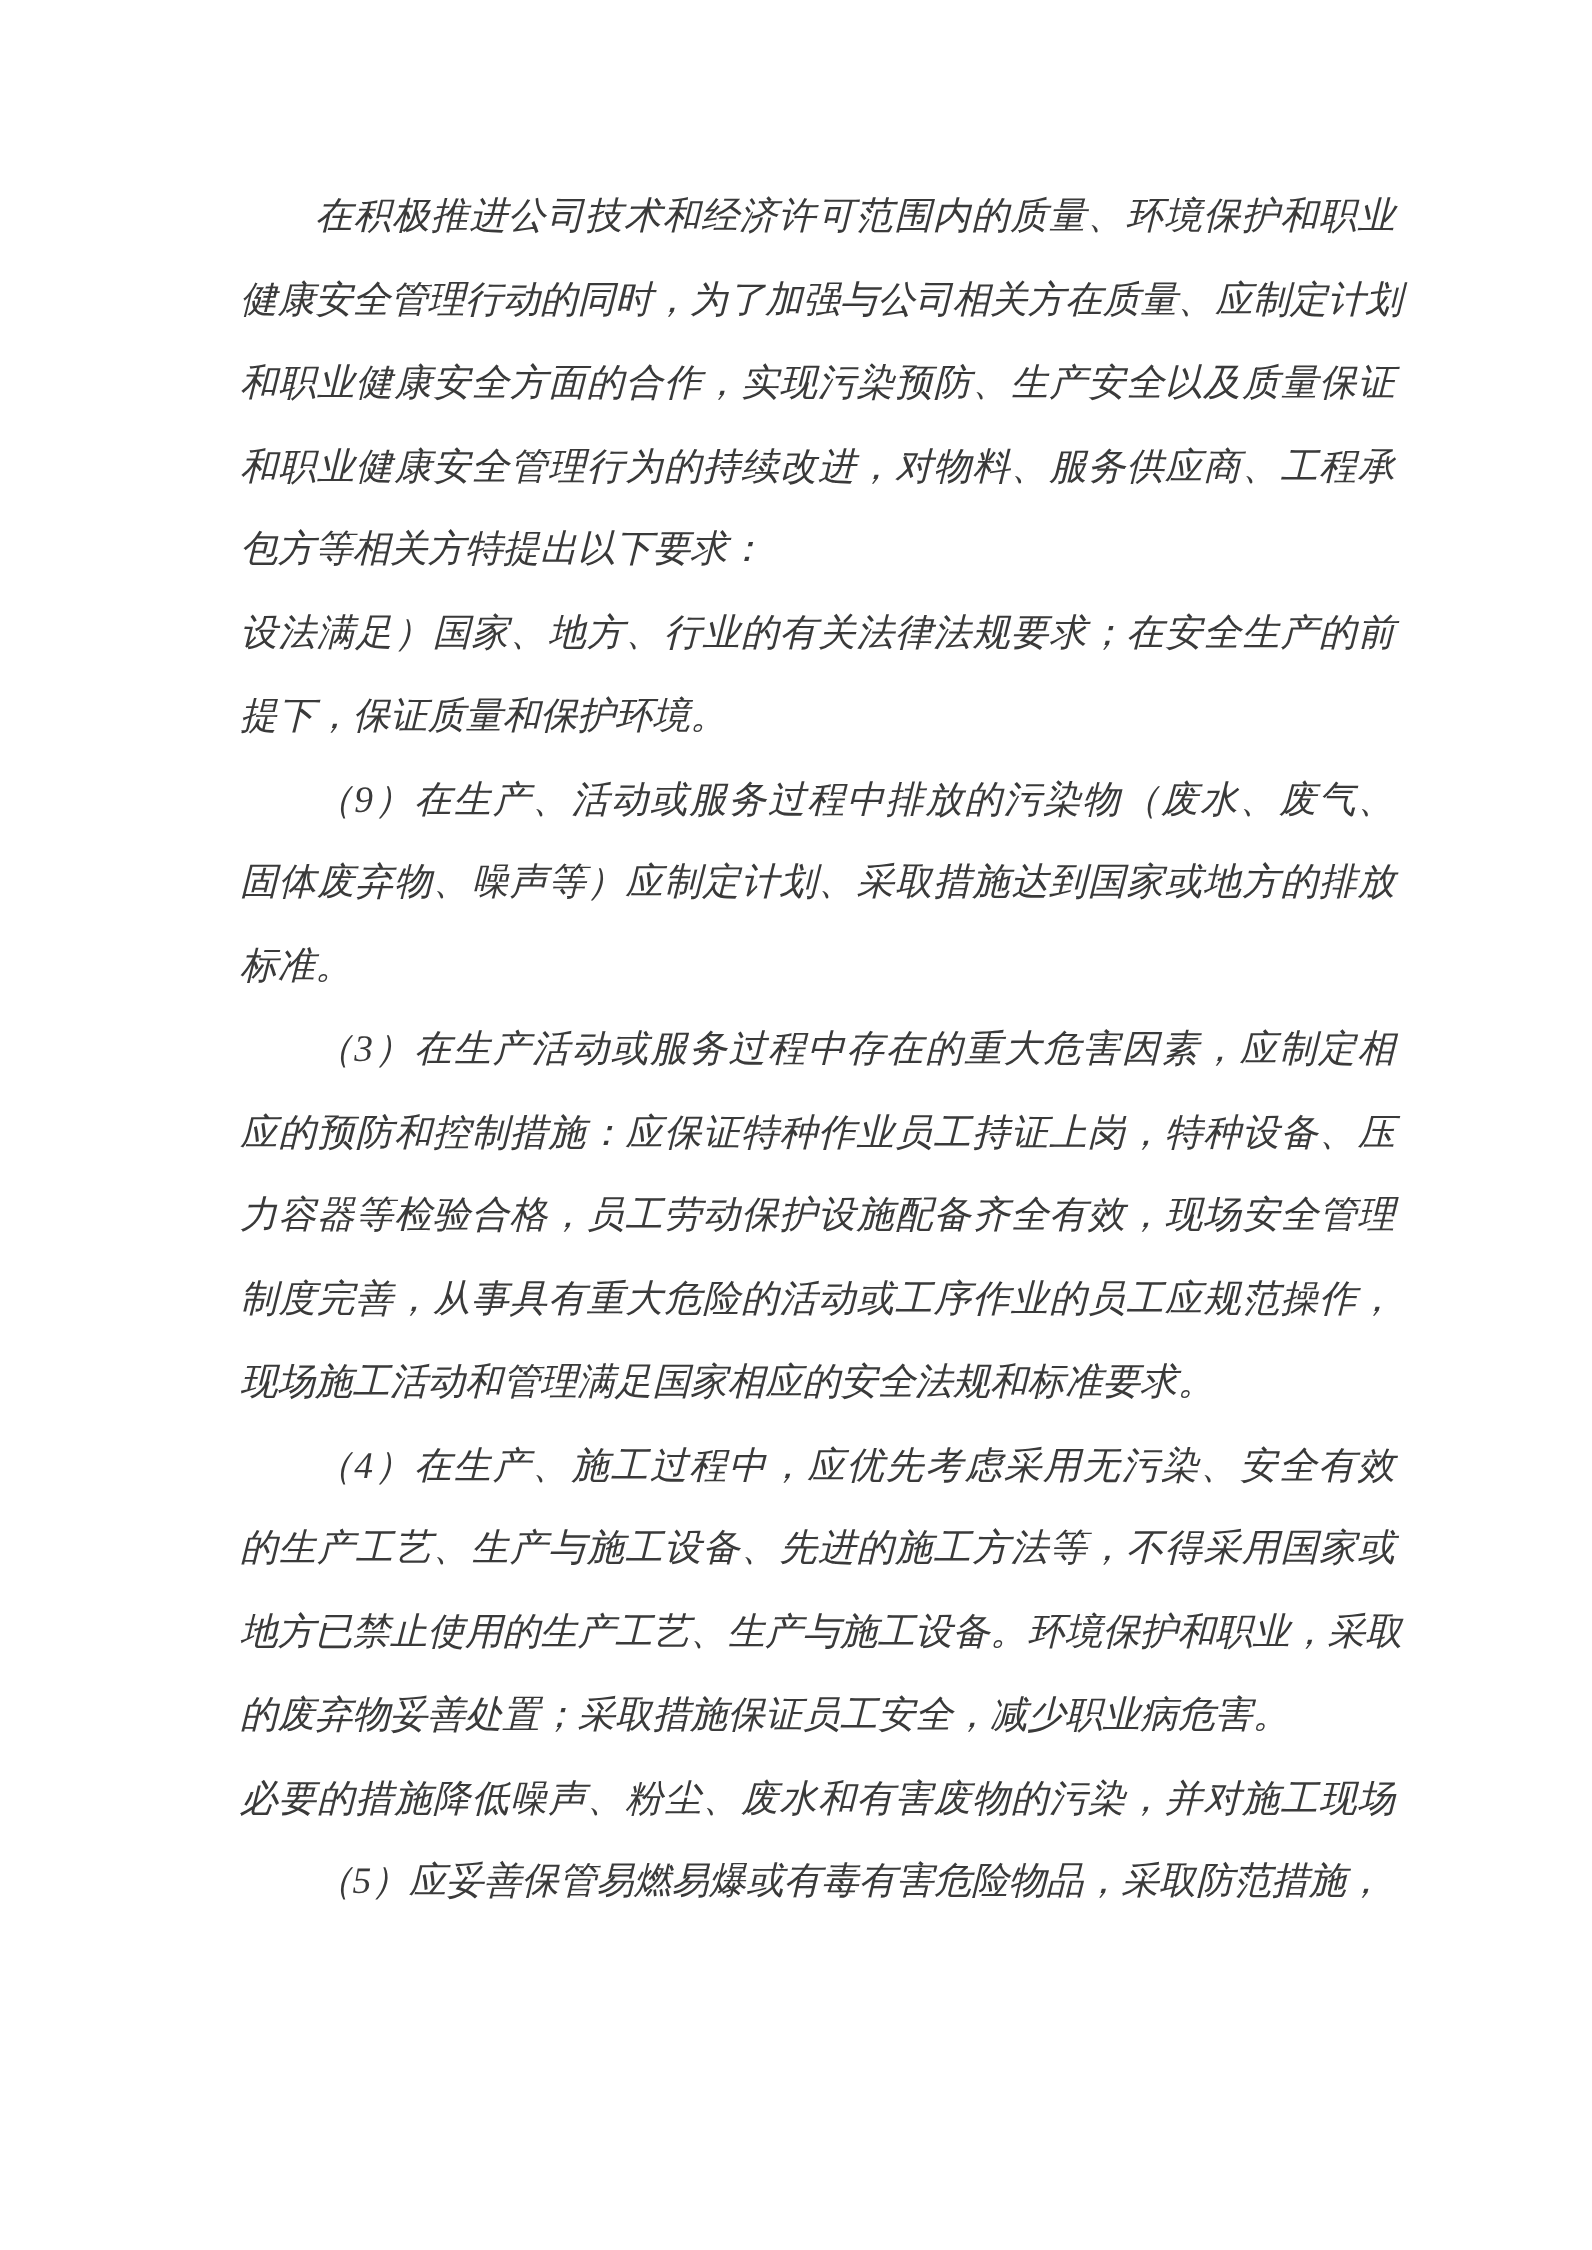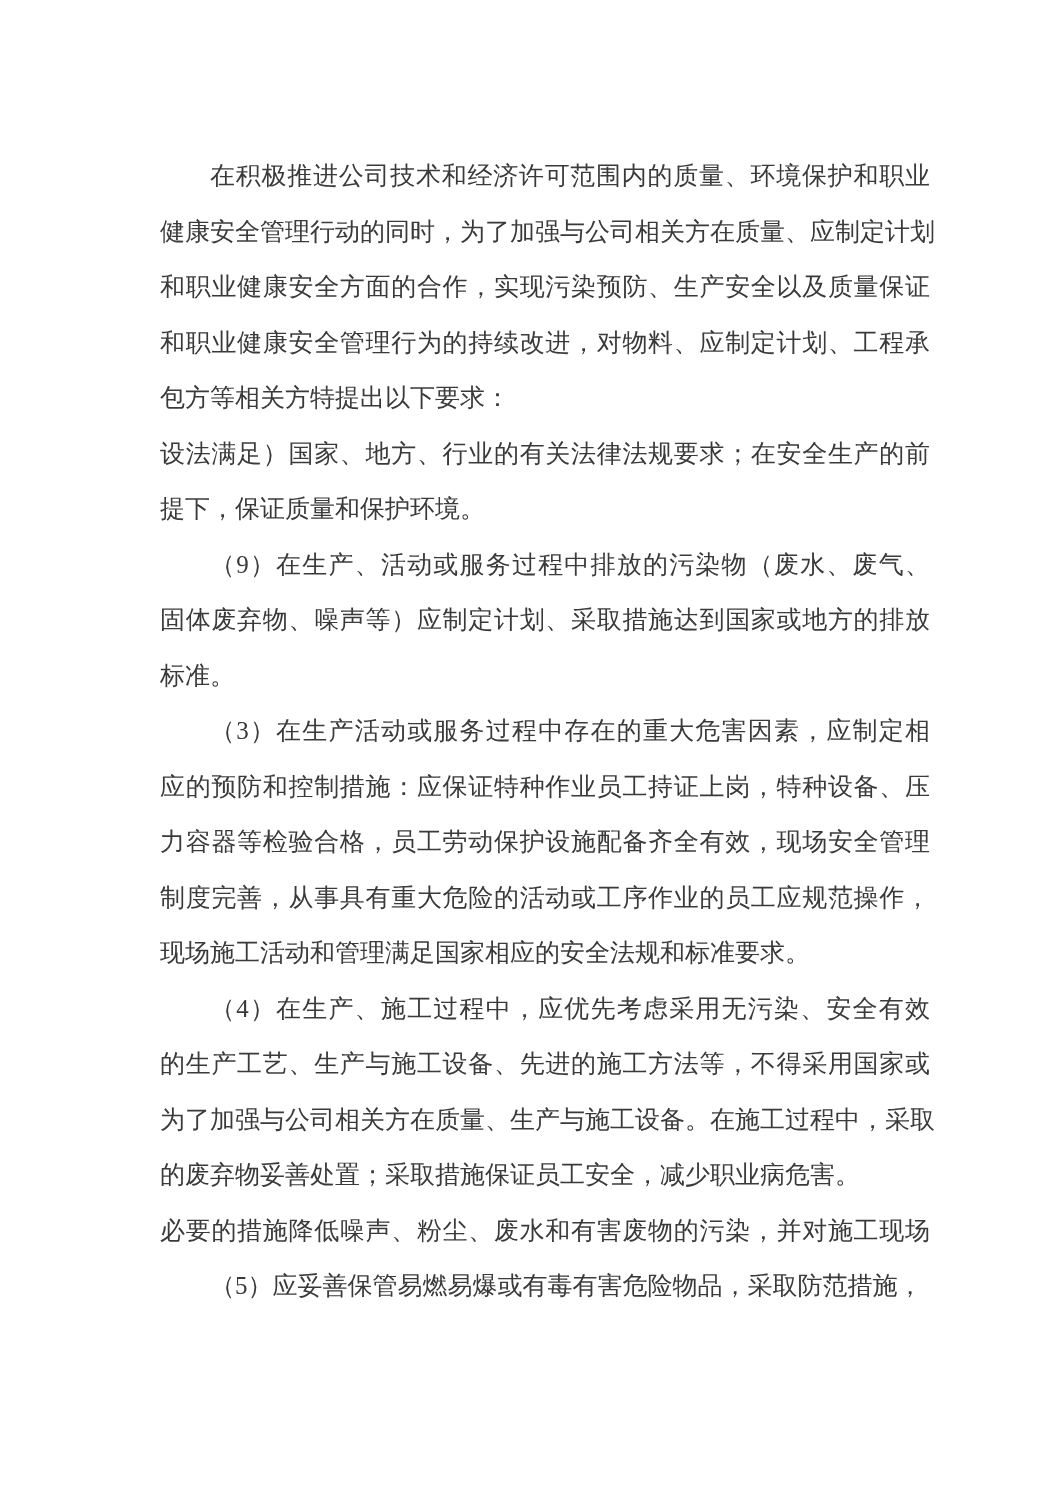--- a/index.html
+++ b/index.html
@@ -11,23 +11,24 @@
     position: relative;
     width: 1061px;
     height: 1500px;
     margin: 0 auto;
     background: #ffffff;
     overflow: hidden;
     font-family: "Liberation Serif", "DejaVu Serif", serif;
   }
   .content {
     position: absolute;
-    top: 148px;
+    top: 117px;
     left: 160px;
     width: 770px;
+    font-style: italic;
   }
   .paragraph {
     margin: 0;
     padding: 0;
   }
   .line {
     height: 55.5px;
     line-height: 55.5px;
     font-size: 25px;
     color: #3a3a3a;
@@ -46,21 +47,21 @@
 </style>
 </head>
 <body>
 
 <div class="page">
   <div class="content" id="doc-content">
       <div class="paragraph">
         <div class="line first">在积极推进公司技术和经济许可范围内的质量、环境保护和职业</div>
         <div class="line">健康安全管理行动的同时，为了加强与公司相关方在质量、应制定计划</div>
         <div class="line">和职业健康安全方面的合作，实现污染预防、生产安全以及质量保证</div>
-        <div class="line">和职业健康安全管理行为的持续改进，对物料、应制定计划、工程承</div>
+        <div class="line">和职业健康安全管理行为的持续改进，对物料、服务供应商、工程承</div>
         <div class="line last">包方等相关方特提出以下要求：</div>
       </div>
       <div class="paragraph">
         <div class="line">设法满足）国家、地方、行业的有关法律法规要求；在安全生产的前</div>
         <div class="line last">提下，保证质量和保护环境。</div>
       </div>
       <div class="paragraph">
         <div class="line first">（9）在生产、活动或服务过程中排放的污染物（废水、废气、</div>
         <div class="line">固体废弃物、噪声等）应制定计划、采取措施达到国家或地方的排放</div>
         <div class="line last">标准。</div>
@@ -68,21 +69,21 @@
       <div class="paragraph">
         <div class="line first">（3）在生产活动或服务过程中存在的重大危害因素，应制定相</div>
         <div class="line">应的预防和控制措施：应保证特种作业员工持证上岗，特种设备、压</div>
         <div class="line">力容器等检验合格，员工劳动保护设施配备齐全有效，现场安全管理</div>
         <div class="line">制度完善，从事具有重大危险的活动或工序作业的员工应规范操作，</div>
         <div class="line last">现场施工活动和管理满足国家相应的安全法规和标准要求。</div>
       </div>
       <div class="paragraph">
         <div class="line first">（4）在生产、施工过程中，应优先考虑采用无污染、安全有效</div>
         <div class="line">的生产工艺、生产与施工设备、先进的施工方法等，不得采用国家或</div>
-        <div class="line">为了加强与公司相关方在质量、生产与施工设备。在施工过程中，采取</div>
+        <div class="line">地方已禁止使用的生产工艺、生产与施工设备。环境保护和职业，采取</div>
         <div class="line last">的废弃物妥善处置；采取措施保证员工安全，减少职业病危害。</div>
         <div class="line">必要的措施降低噪声、粉尘、废水和有害废物的污染，并对施工现场</div>
       </div>
       <div class="paragraph">
         <div class="line first last">（5）应妥善保管易燃易爆或有毒有害危险物品，采取防范措施，</div>
       </div>
     </div>
 </div>
 
 </body></html>

